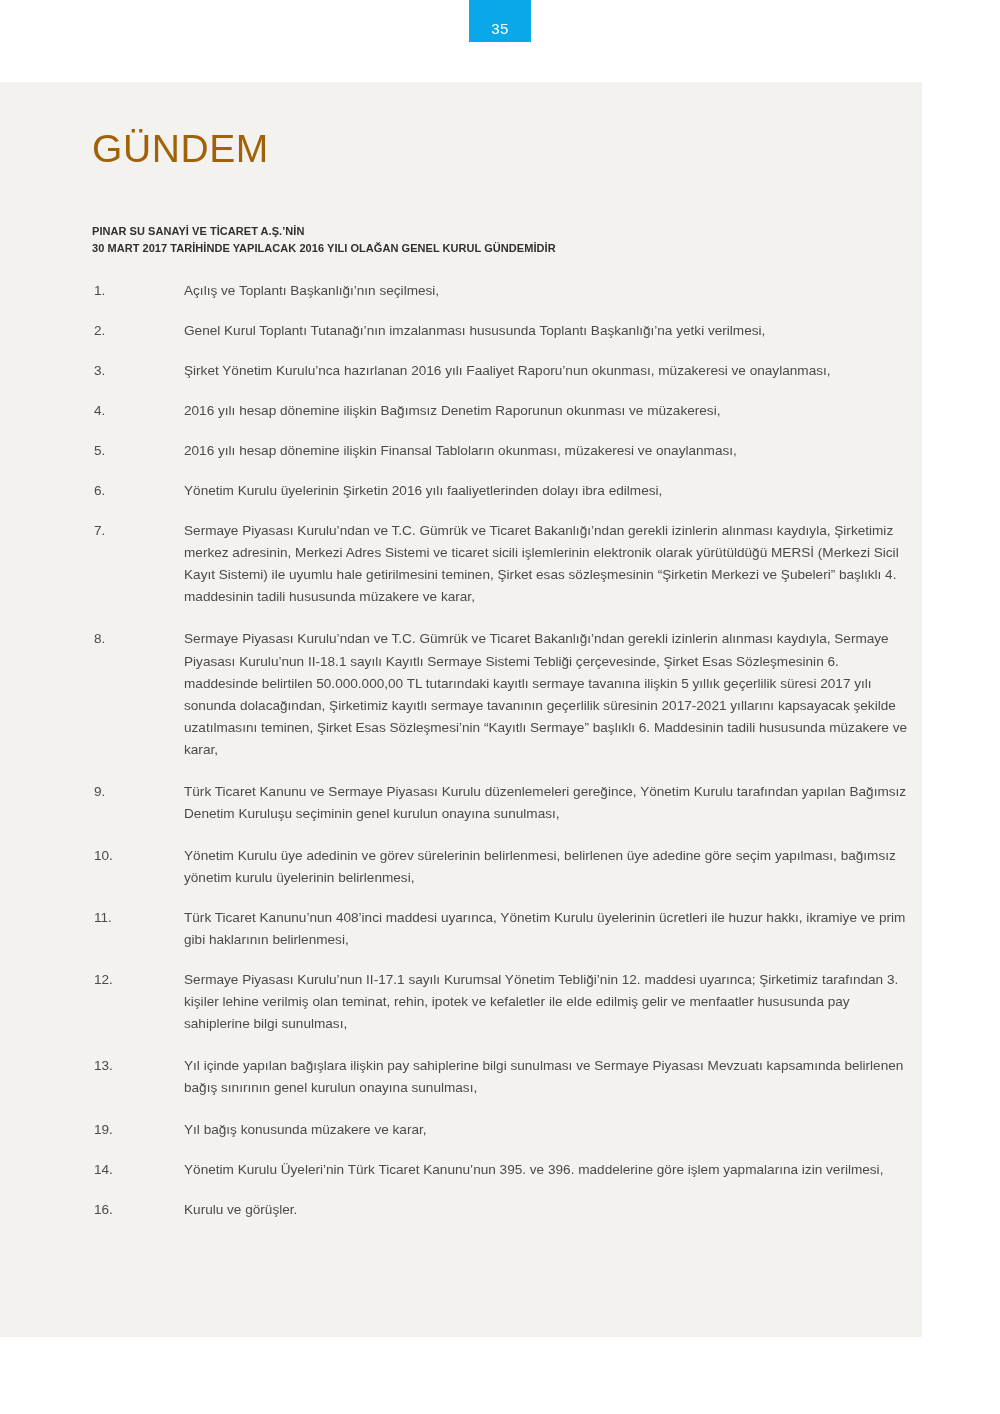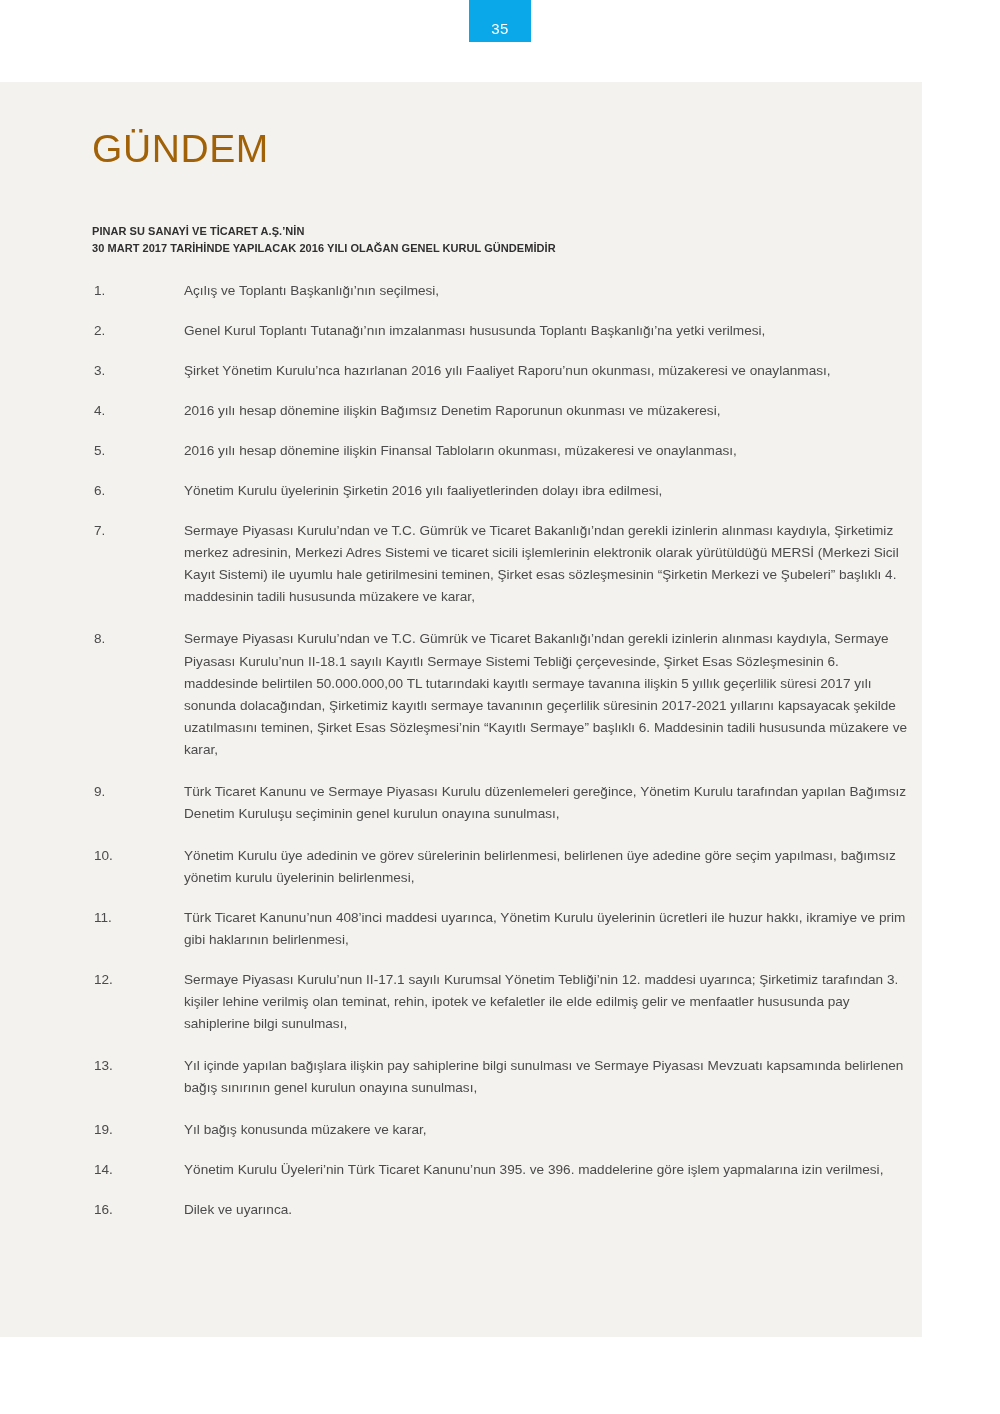--- a/index.html
+++ b/index.html
@@ -195,17 +195,17 @@
       <li class="agenda-item tight">
         <span class="agenda-num">19.</span>
         <span class="agenda-text">Yıl bağış konusunda müzakere ve karar,</span>
       </li>
       <li class="agenda-item tight">
         <span class="agenda-num">14.</span>
         <span class="agenda-text">Yönetim Kurulu Üyeleri’nin Türk Ticaret Kanunu’nun 395. ve 396. maddelerine göre işlem yapmalarına izin verilmesi,</span>
       </li>
       <li class="agenda-item tight">
         <span class="agenda-num">16.</span>
-        <span class="agenda-text">Dilek ve uyarınca.</span>
+        <span class="agenda-text">Kurulu ve görüşler.</span>
       </li>
     </ol>
 
 </div>
 
 </body></html>

